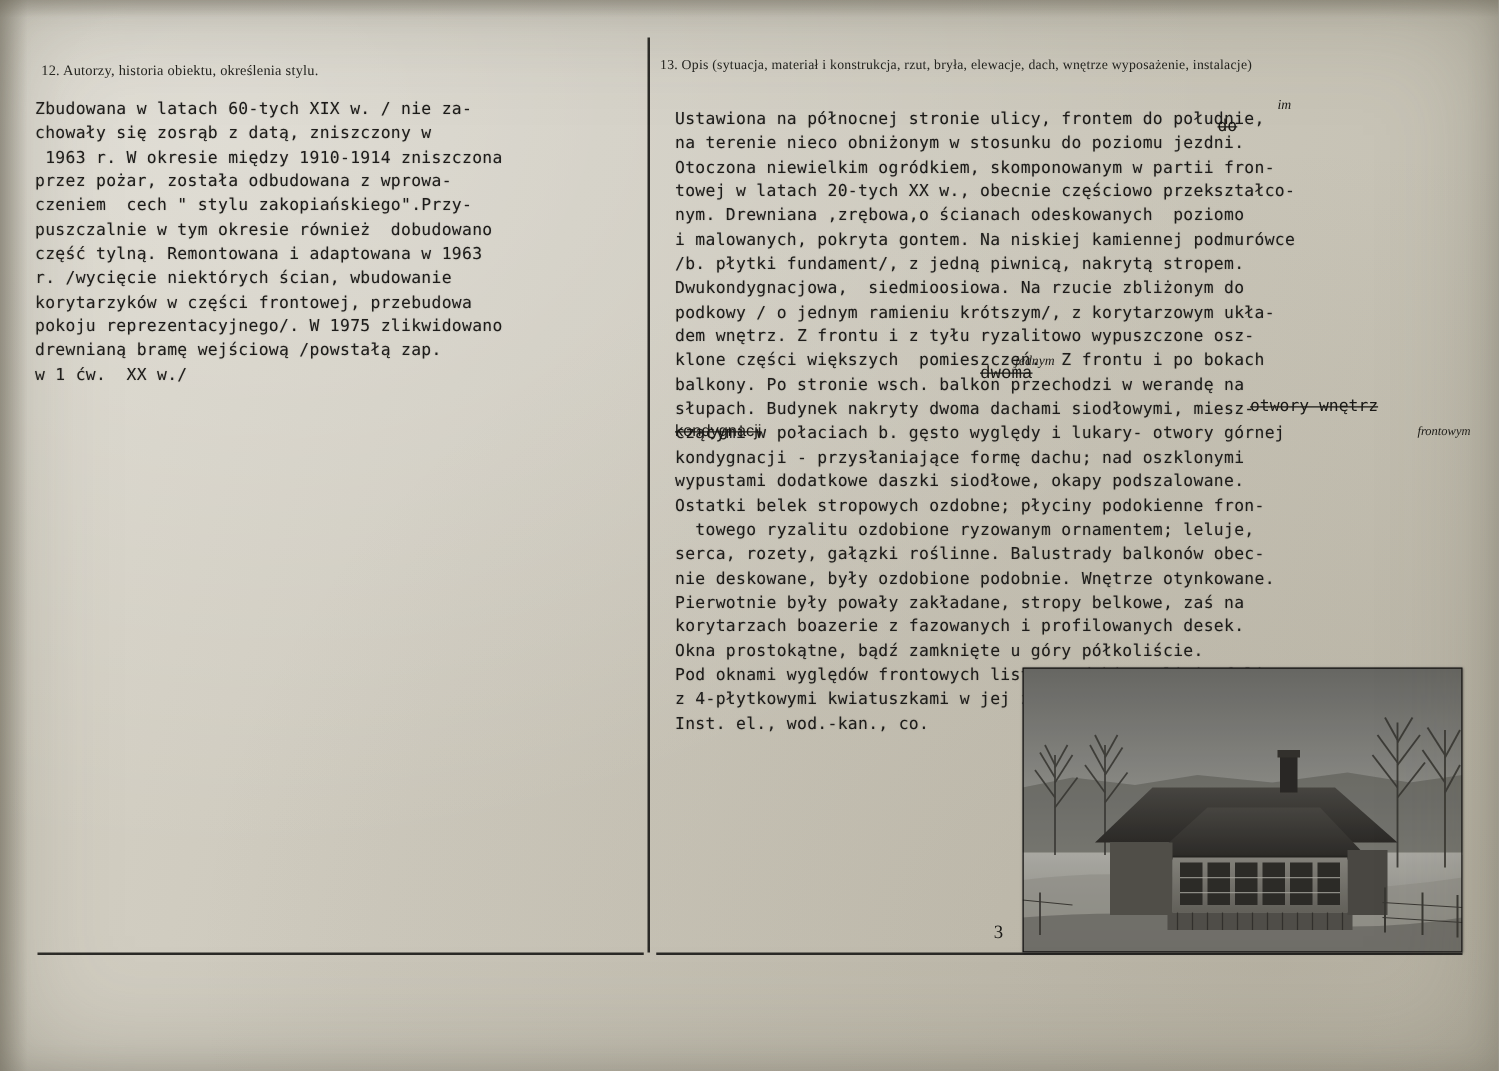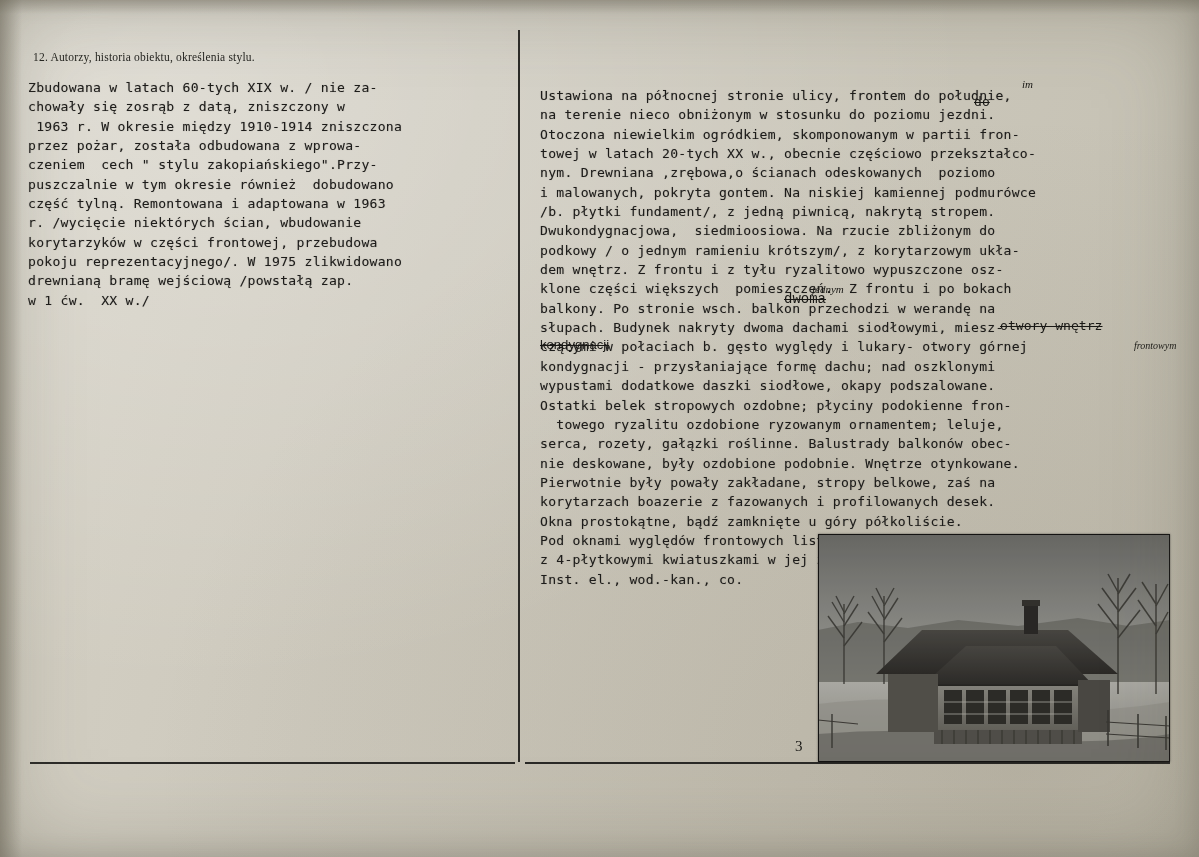--- a/index.html
+++ b/index.html
@@ -159,20 +159,21 @@
 <div class="page">
 
   <div class="paper-tint"></div>
 
   <div class="hline-left"></div>
   <div class="hline-right"></div>
   <div class="vline"></div>
 
   <div class="caption" id="caption-12">12. Autorzy, historia obiektu, określenia stylu.</div>
 
+  <div class="caption" id="caption-13">13. Opis (sytuacja, materiał i konstrukcja, rzut, bryła, elewacje, dach, wnętrze wyposażenie, instalacje)</div>
 
   <div class="typed" id="left-body">Zbudowana w latach 60-tych XIX w. / nie za-
 chowały się zosrąb z datą, zniszczony w
  1963 r. W okresie między 1910-1914 zniszczona
 przez pożar, została odbudowana z wprowa-
 czeniem  cech " stylu zakopiańskiego".Przy-
 puszczalnie w tym okresie również  dobudowano
 część tylną. Remontowana i adaptowana w 1963
 r. /wycięcie niektórych ścian, wbudowanie
 korytarzyków w części frontowej, przebudowa

